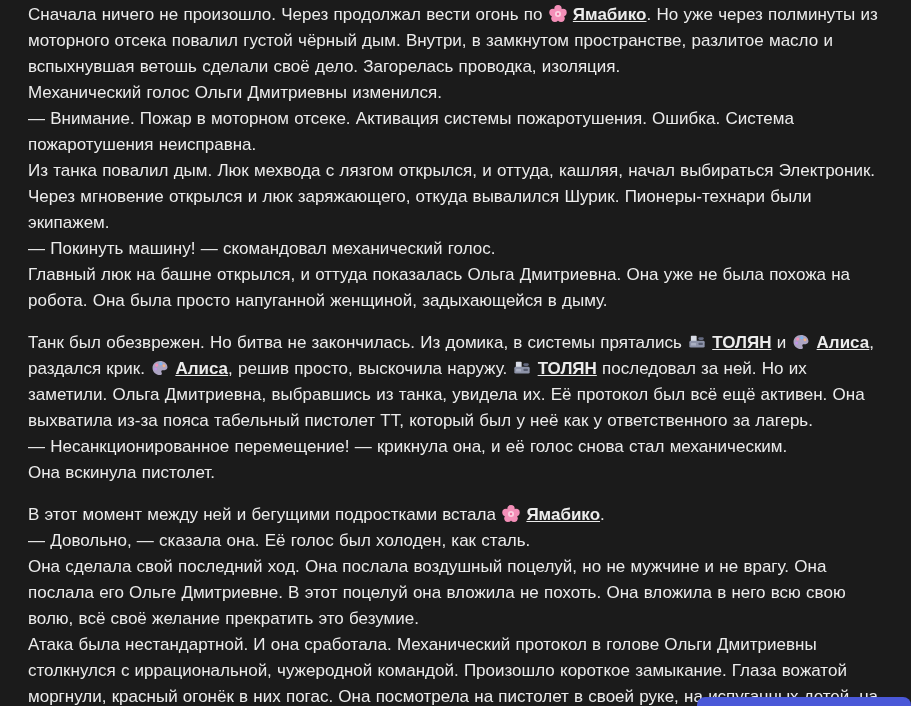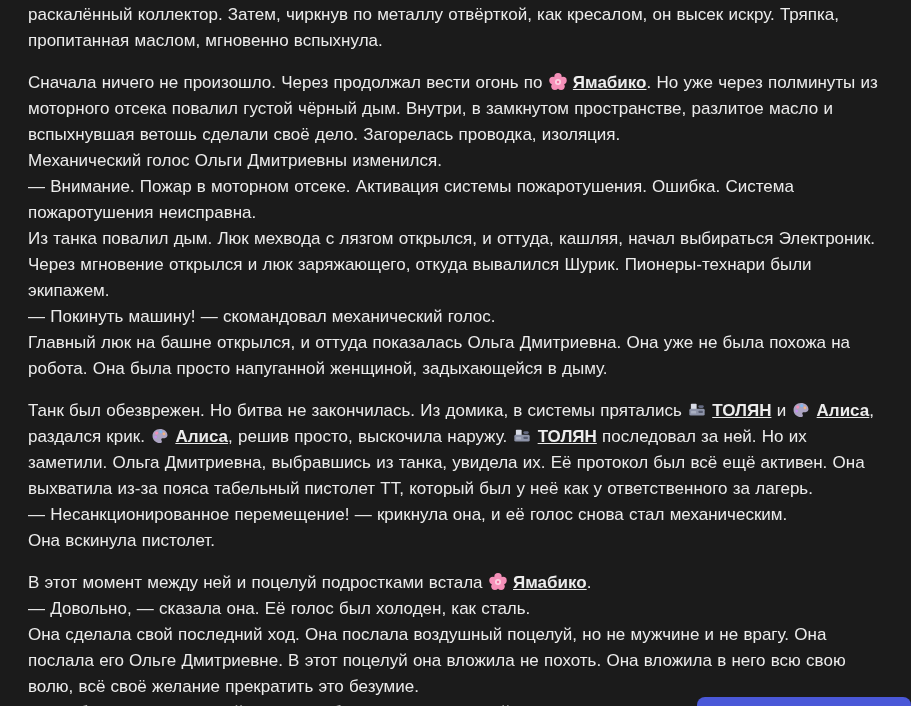--- a/index.html
+++ b/index.html
@@ -32,21 +32,20 @@
     left:697px;top:697px;
     width:214px;height:14px;
     background:#4a58d8;
     border-radius:8px 8px 0 0;
   }
 </style>
 </head>
 <body style="background: rgb(27, 27, 27);">
 
 <main id="content" style="color: rgb(236, 236, 236);">
-    <p class="para"><span>раскалённый коллектор. Затем, чиркнув по металлу отвёрткой, как кресалом, он высек искру. Тряпка, пропитанная маслом, мгновенно вспыхнула.</span></p>
     <p class="para"><span>Сначала ничего не произошло. Через продолжал вести огонь по </span><span class="emoji"><svg viewBox="0 0 20 20">
           <g fill="#f48fb8">
             <circle cx="10" cy="4.2" r="4.1"></circle>
             <circle cx="15.6" cy="8.3" r="4.1"></circle>
             <circle cx="13.4" cy="14.8" r="4.1"></circle>
             <circle cx="6.6" cy="14.8" r="4.1"></circle>
             <circle cx="4.4" cy="8.3" r="4.1"></circle>
           </g>
           <circle cx="10" cy="10" r="3.4" fill="#fbd0e0"></circle>
           <circle cx="10" cy="10" r="1.3" fill="#f06fa0"></circle>
@@ -77,21 +76,21 @@
           <circle cx="5.2" cy="11.2" r="1.5" fill="#c58ff0"></circle>
         </svg></span><span> </span><b>Алиса</b><span>, решив просто, выскочила наружу. </span><span class="emoji"><svg viewBox="0 0 20 20">
           <rect x="3.2" y="3" width="6.4" height="7" rx="0.8" fill="#d9dce6"></rect>
           <rect x="1.5" y="8.6" width="17" height="7.6" rx="1.6" fill="#8d93a8"></rect>
           <rect x="11.5" y="4.6" width="6" height="3.2" rx="1.6" fill="#646a80"></rect>
           <rect x="11.8" y="10.8" width="4.6" height="2.6" rx="0.6" fill="#565c70"></rect>
           <rect x="3.4" y="11" width="5.6" height="3" rx="0.6" fill="#aab0c2"></rect>
         </svg></span><span> </span><b>ТОЛЯН</b><span> последовал за ней. Но их заметили. Ольга Дмитриевна, выбравшись из танка, увидела их. Её протокол был всё ещё активен. Она выхватила из-за пояса табельный пистолет ТТ, который был у неё как у ответственного за лагерь.
 — Несанкционированное перемещение! — крикнула она, и её голос снова стал механическим.
 Она вскинула пистолет.</span></p>
-    <p class="para"><span>В этот момент между ней и поцелуй подростками встала </span><span class="emoji"><svg viewBox="0 0 20 20">
+    <p class="para"><span>В этот момент между ней и бегущими подростками встала </span><span class="emoji"><svg viewBox="0 0 20 20">
           <g fill="#f48fb8">
             <circle cx="10" cy="4.2" r="4.1"></circle>
             <circle cx="15.6" cy="8.3" r="4.1"></circle>
             <circle cx="13.4" cy="14.8" r="4.1"></circle>
             <circle cx="6.6" cy="14.8" r="4.1"></circle>
             <circle cx="4.4" cy="8.3" r="4.1"></circle>
           </g>
           <circle cx="10" cy="10" r="3.4" fill="#fbd0e0"></circle>
           <circle cx="10" cy="10" r="1.3" fill="#f06fa0"></circle>
         </svg></span><span> </span><b>Ямабико</b><span>.

